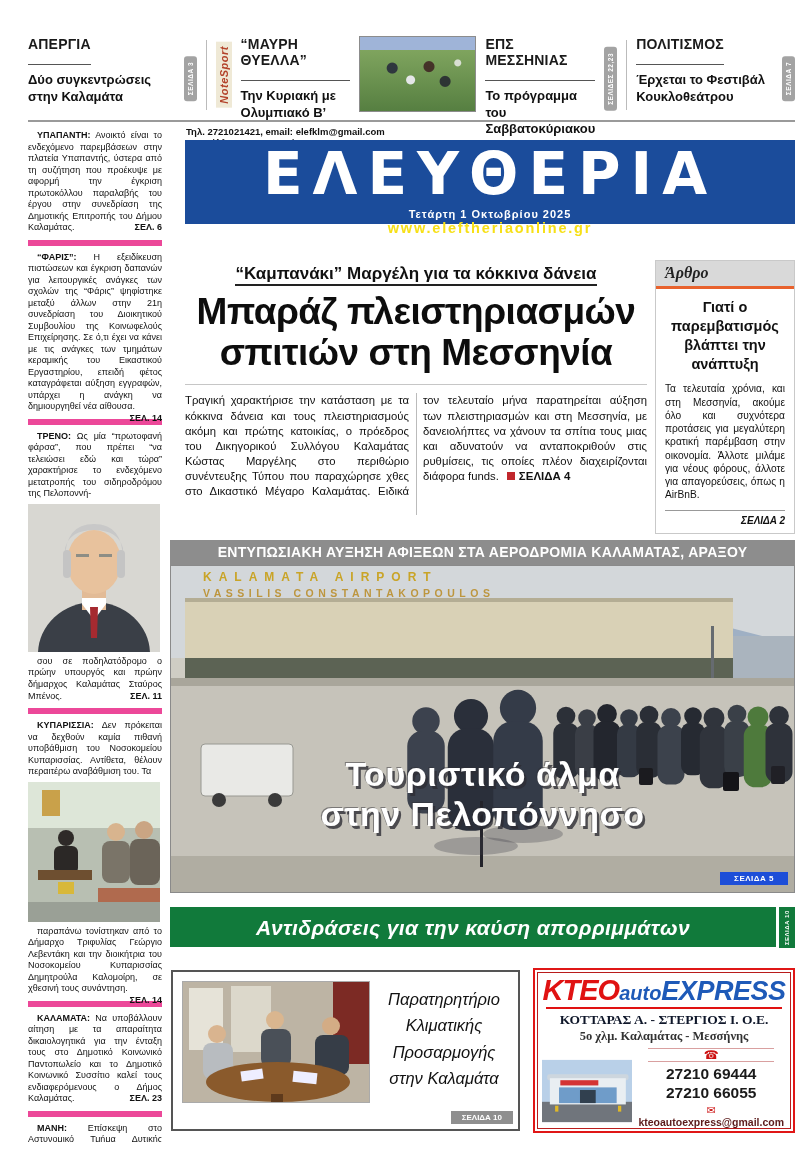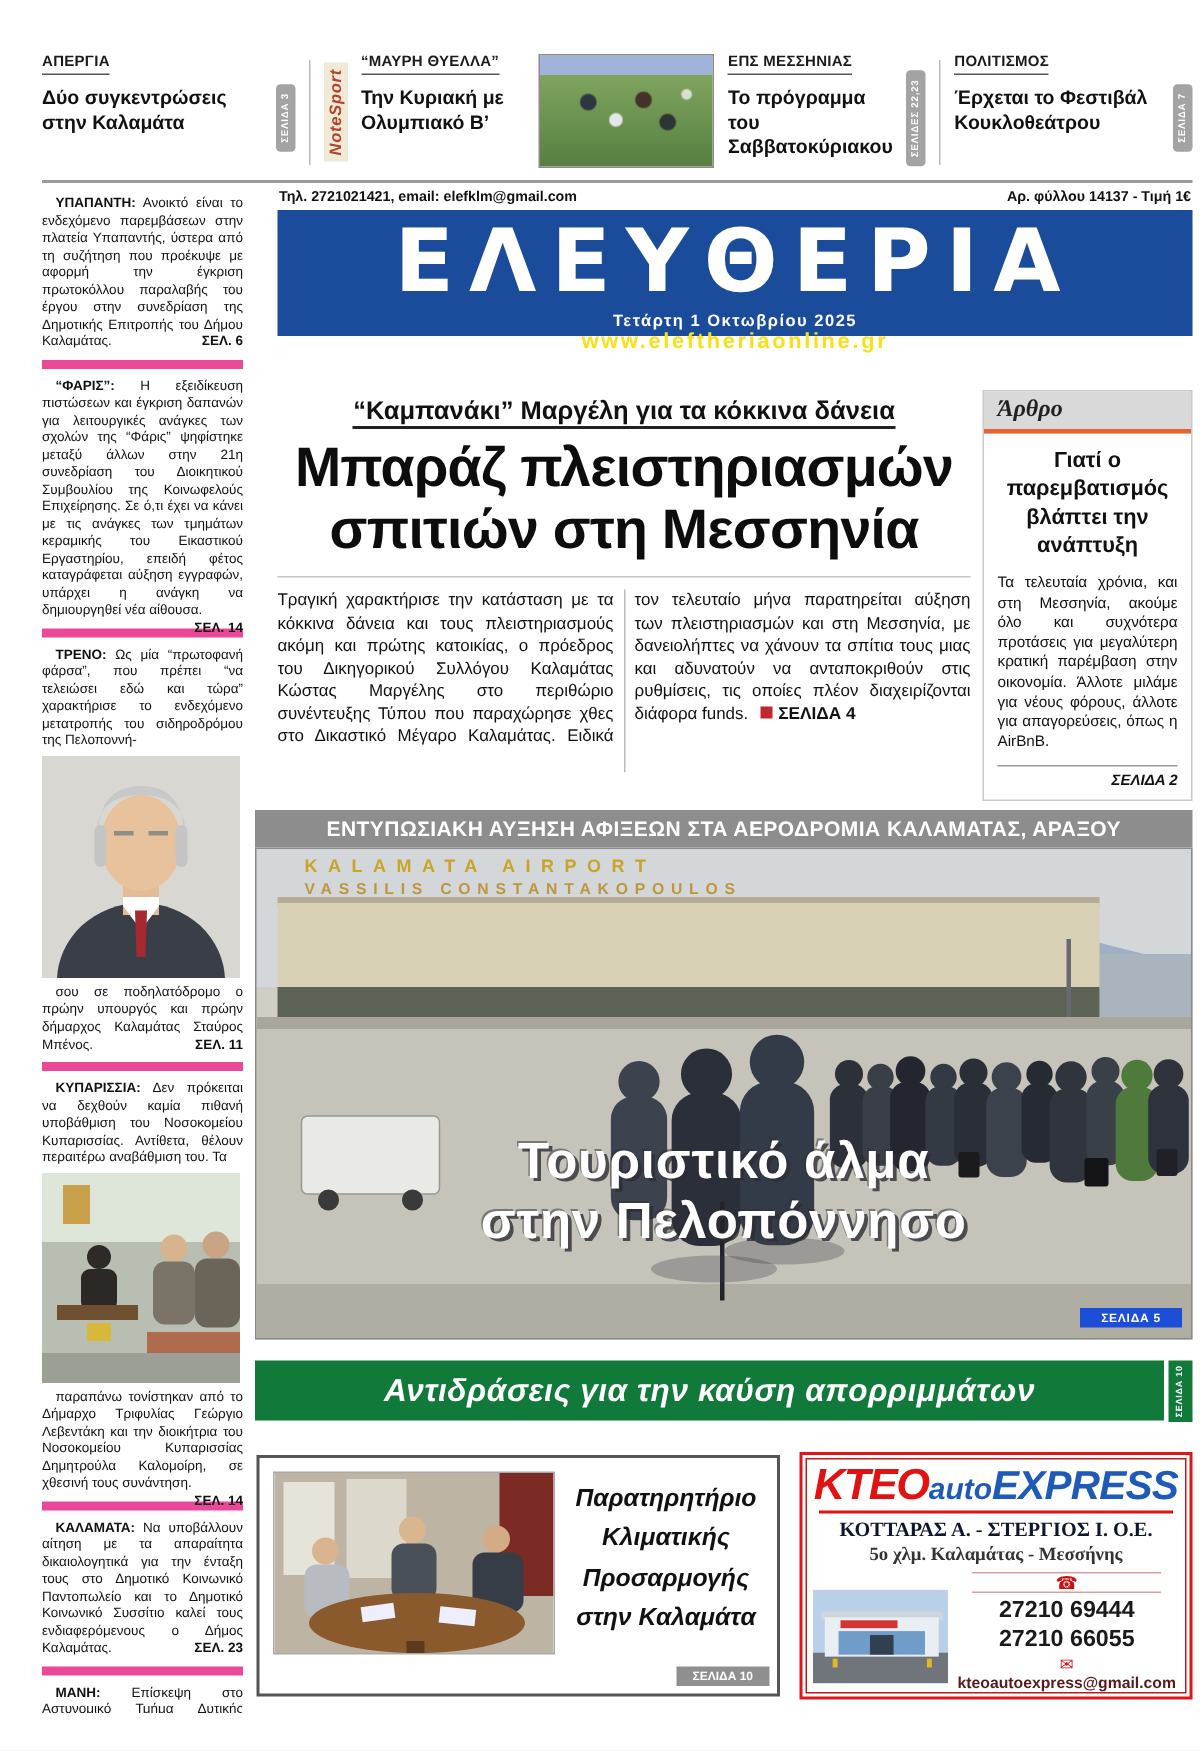--- a/index.html
+++ b/index.html
@@ -2,21 +2,21 @@
 <html><head>
 <meta charset="utf-8">
 <style>
   html,body{margin:0;padding:0;background:#e9e9e9;}
   #page{position:relative;width:800px;height:1167px;background:#ffffff;margin:0 auto;
         font-family:"Liberation Sans",sans-serif;color:#111;overflow:hidden;}
 
   
   #teasers{position:absolute;left:28px;top:34px;width:767px;height:82px;display:flex;align-items:flex-start;gap:9px;}
   .tz{display:flex;flex-direction:column;padding-top:2px;}
-  .tz-sec{font-size:10px;font-weight:700;color:#1a1a1a;border-bottom:1.5px solid #555;padding-bottom:2px;margin-bottom:7px;align-self:flex-start;letter-spacing:.2px;}
+  .tz-sec{font-size:14px;font-weight:700;color:#1a1a1a;border-bottom:1.5px solid #555;padding-bottom:12px;margin-bottom:7px;align-self:flex-start;letter-spacing:.2px;}
   .tz-title{font-size:13px;font-weight:700;line-height:1.28;color:#111;}
   .vtab{writing-mode:vertical-rl;transform:rotate(180deg);background:#a3a3a3;color:#fff;
         font-size:6.5px;font-weight:700;letter-spacing:.5px;padding:6px 3px;border-radius:3px;
         align-self:center;margin-top:8px;white-space:nowrap;}
   .vline{width:1px;height:70px;background:#bbb;align-self:center;}
   .notesport{writing-mode:vertical-rl;transform:rotate(180deg);background:#efe9d6;color:#b3432b;
         font-size:11px;font-weight:800;font-style:italic;padding:4px 2px;letter-spacing:.5px;align-self:center;}
   .tz-photo{width:118px;height:74px;border:1px solid #8c8c8c;margin-top:2px;
     background:
      radial-gradient(circle at 28% 42%, rgba(35,38,58,.85) 0 5px, rgba(0,0,0,0) 6px),
@@ -31,21 +31,21 @@
   #sidebar{position:absolute;left:28px;top:128px;width:134px;height:1014px;overflow:hidden;}
   .brief{border-top:6px solid #ec4899;padding-top:6px;margin-top:6px;}
   .brief:first-child{border-top:none;margin-top:0;padding-top:2px;}
   .brief p{margin:0 0 3px 0;font-size:9px;line-height:1.28;text-align:justify;text-indent:9px;}
   .brief .lb{font-weight:700;}
   .brief .pg{font-weight:700;float:right;margin-left:4px;}
   .brief svg{display:block;margin:4px 0;}
 
   
   #contact-row{position:absolute;left:186px;top:126px;width:608px;display:flex;justify-content:space-between;
-               font-size:9.5px;font-weight:700;color:#111;}
+               font-size:9.5px;font-weight:700;color:#111;flex-direction:column;}
   #banner{position:absolute;left:185px;top:140px;width:610px;height:84px;background:#1b4c9b;text-align:center;}
   #logo{font-family:"DejaVu Sans",sans-serif;font-weight:800;color:#fff;font-size:58px;line-height:1.1;
         letter-spacing:10px;padding-top:3px;}
   #mast-date{color:#fff;font-size:11px;font-weight:700;letter-spacing:1px;margin-top:1px;}
   #mast-site{color:#f7e017;font-size:14.5px;font-weight:800;letter-spacing:1.8px;}
 
   
   #lead{position:absolute;left:185px;top:260px;width:462px;height:274px;}
   #kicker{text-align:center;margin-top:4px;}
   #kicker span{font-size:17px;font-weight:800;border-bottom:2px solid #222;padding-bottom:1px;}
@@ -81,21 +81,21 @@
   #green-banner{position:absolute;left:170px;top:907px;width:606px;height:40px;background:#117a3b;
                 color:#fff;text-align:center;line-height:41px;font-size:21px;font-weight:800;font-style:italic;letter-spacing:.4px;}
   #green-tab{position:absolute;left:779px;top:907px;width:16px;height:41px;background:#117a3b;color:#fff;
              writing-mode:vertical-rl;transform:rotate(180deg);font-size:6px;font-weight:700;
              text-align:center;line-height:16px;letter-spacing:.5px;}
 
   
   #climate{position:absolute;left:171px;top:970px;width:349px;height:161px;border:2px solid #555;box-sizing:border-box;background:#fff;}
   #climate svg{position:absolute;left:9px;top:9px;border:1px solid #aaa;}
   #climate-title{position:absolute;left:204px;top:14px;width:134px;text-align:center;
-                 font-style:italic;font-weight:700;font-size:16.5px;line-height:1.6;color:#111;}
+                 font-style:italic;font-weight:400;font-size:16.5px;line-height:1.6;color:#111;}
   #climate-badge{position:absolute;right:5px;bottom:5px;background:#8f8f8f;color:#fff;font-size:8px;font-weight:700;padding:2px 11px;}
 
   #kteo{position:absolute;left:533px;top:968px;width:262px;height:165px;border:2px solid #e01616;box-sizing:border-box;padding:2px;background:#fff;}
   #kteo-inner{border:1px solid #b91c1c;height:100%;box-sizing:border-box;position:relative;text-align:center;}
   #kteo-brand{margin-top:3px;line-height:1;}
   .kteo-red{color:#e01212;font-size:29px;font-weight:900;font-style:italic;letter-spacing:-1px;}
   .kteo-mid{color:#1e5ab8;font-size:20px;font-weight:700;font-style:italic;}
   .kteo-blue{color:#1e5ab8;font-size:27px;font-weight:900;font-style:italic;letter-spacing:-.5px;}
   #kteo-rule{height:2px;background:#e01212;margin:2px 8px 3px;}
   #kteo-owner{font-family:"Liberation Serif",serif;font-weight:700;font-size:13.5px;color:#0f172a;}

